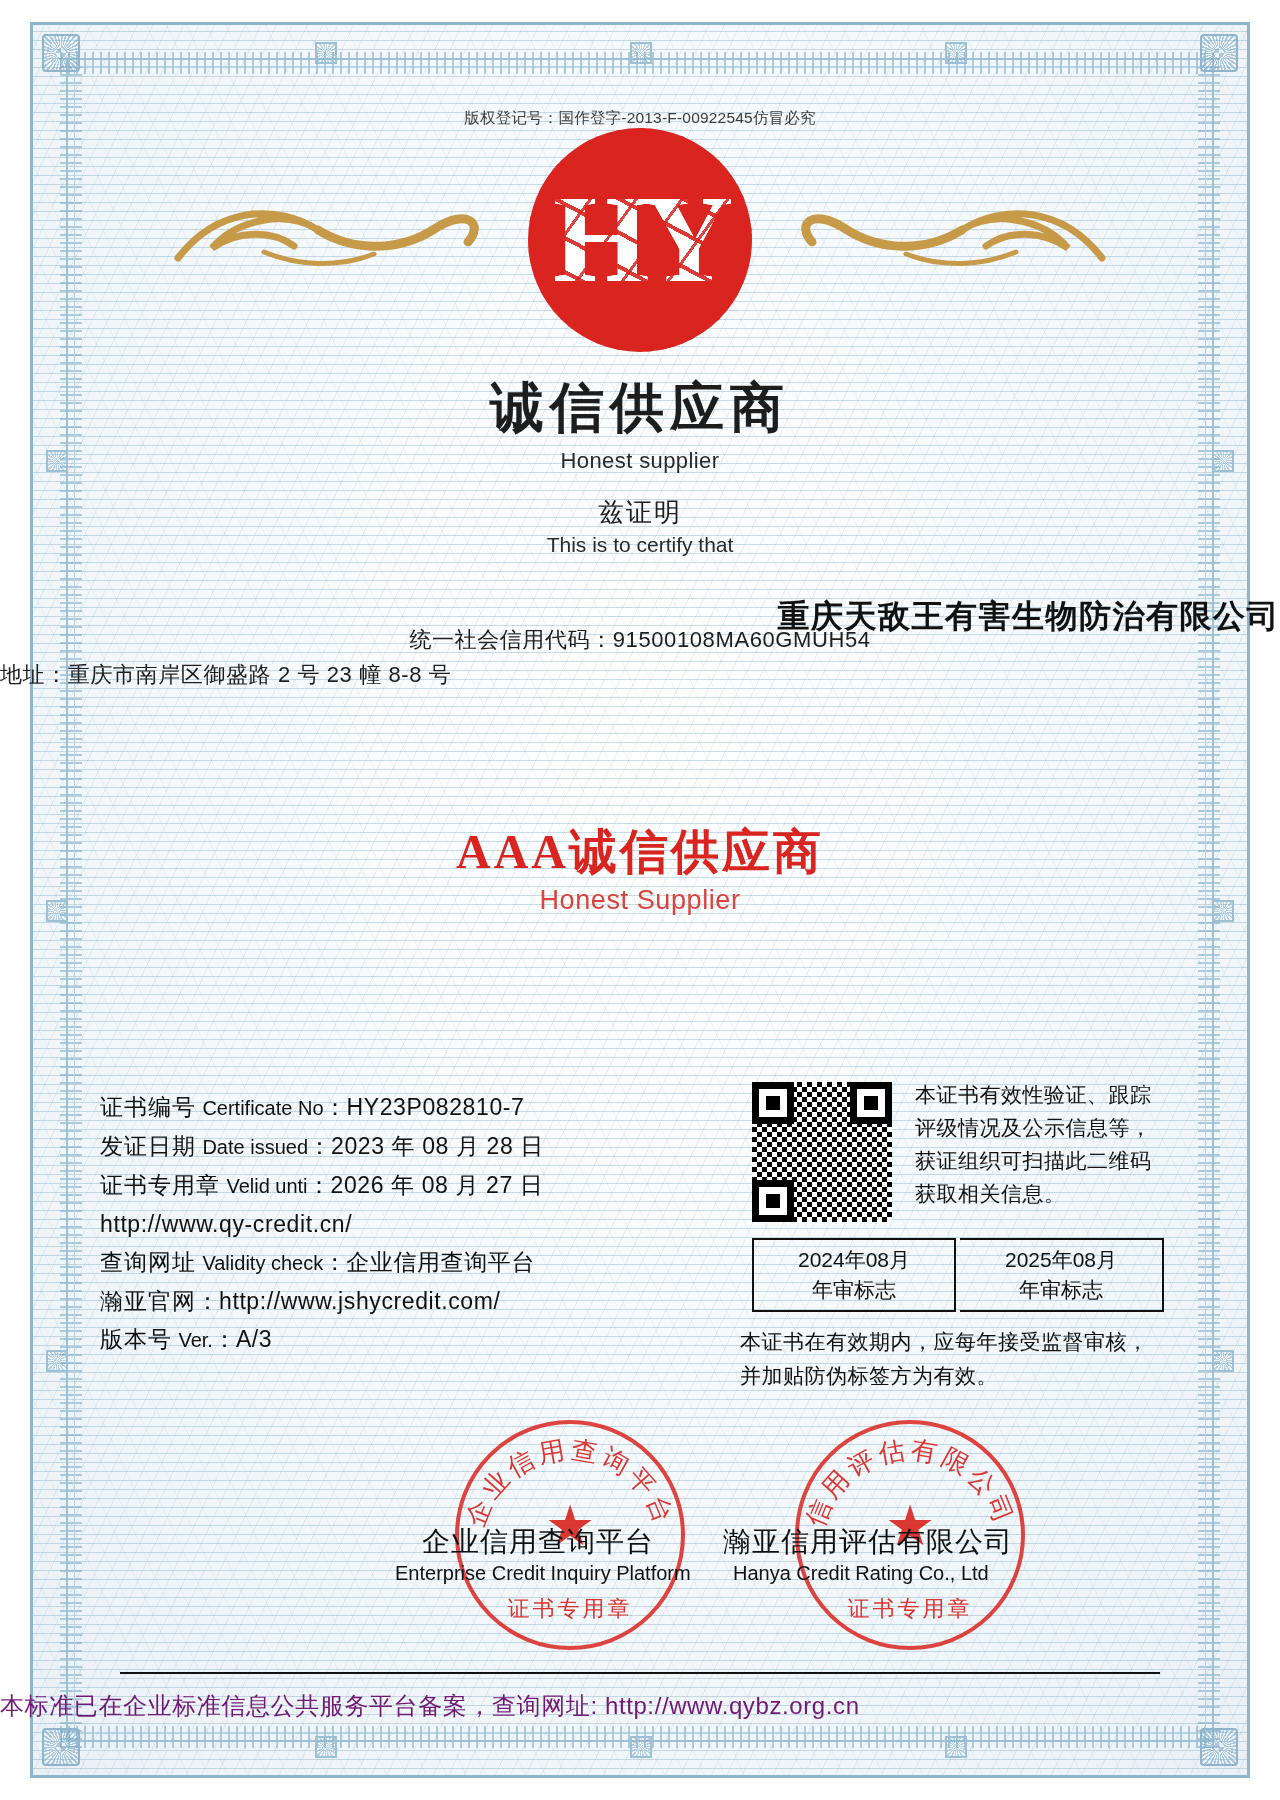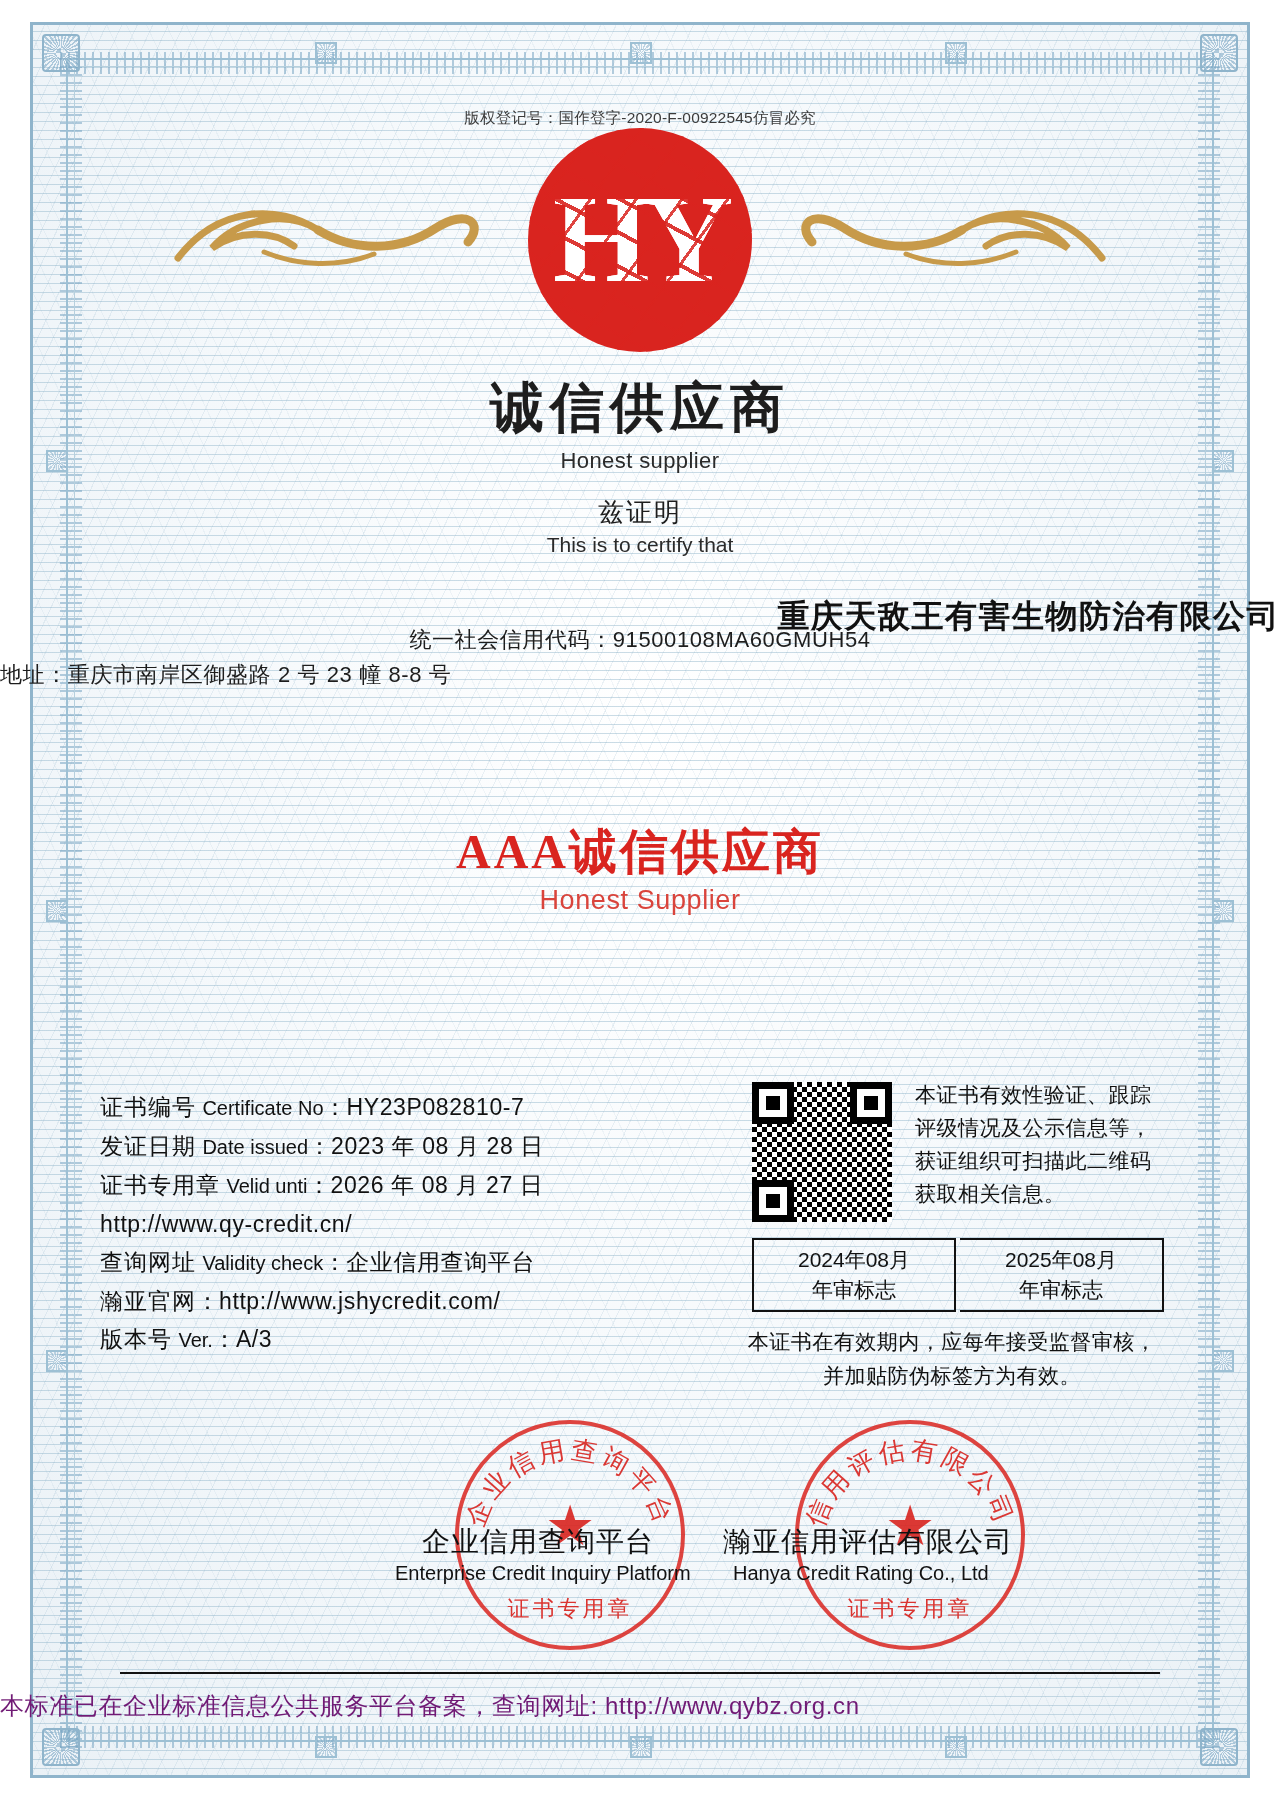--- a/index.html
+++ b/index.html
@@ -358,21 +358,21 @@
     line-height: 30px;
     color: #111;
   }
   .stamp-box + .stamp-box { border-left: none; }
 
   .annual-note {
     position: absolute;
     left: 740px;
     top: 1325px;
     width: 424px;
-    text-align: center;
+    text-align: left;
     font-size: 21px;
     line-height: 34px;
     color: #111;
     letter-spacing: 0.5px;
   }
 
   
   .seal-group {
     position: absolute;
     width: 230px;
@@ -477,21 +477,21 @@
   <div class="edge-dot" style="left:315px; bottom:42px;"></div>
   <div class="edge-dot" style="left:630px; bottom:42px;"></div>
   <div class="edge-dot" style="left:945px; bottom:42px;"></div>
   <div class="edge-dot" style="left:46px; top:450px;"></div>
   <div class="edge-dot" style="left:46px; top:900px;"></div>
   <div class="edge-dot" style="left:46px; top:1350px;"></div>
   <div class="edge-dot" style="right:46px; top:450px;"></div>
   <div class="edge-dot" style="right:46px; top:900px;"></div>
   <div class="edge-dot" style="right:46px; top:1350px;"></div>
 
-  <div class="copyright">版权登记号：国作登字-2020-F-00922545仿冒必究</div>
+  <div class="copyright">版权登记号：国作登字-2013-F-00922545仿冒必究</div>
 
   <svg class="flourish left" viewBox="0 0 320 90">
     <path d="M10,62 C50,10 110,8 150,34 C120,14 70,22 44,52 C70,34 104,34 126,50" fill="none" stroke="#c79a4a" stroke-width="7" stroke-linecap="round"></path>
     <path d="M150,34 C186,56 232,56 268,32 C300,12 316,28 300,46" fill="none" stroke="#c79a4a" stroke-width="9" stroke-linecap="round"></path>
     <path d="M96,56 C130,70 170,72 206,58" fill="none" stroke="#c79a4a" stroke-width="5" stroke-linecap="round"></path>
   </svg>
   <svg class="flourish right" viewBox="0 0 320 90">
     <path d="M10,62 C50,10 110,8 150,34 C120,14 70,22 44,52 C70,34 104,34 126,50" fill="none" stroke="#c79a4a" stroke-width="7" stroke-linecap="round"></path>
     <path d="M150,34 C186,56 232,56 268,32 C300,12 316,28 300,46" fill="none" stroke="#c79a4a" stroke-width="9" stroke-linecap="round"></path>
     <path d="M96,56 C130,70 170,72 206,58" fill="none" stroke="#c79a4a" stroke-width="5" stroke-linecap="round"></path>

